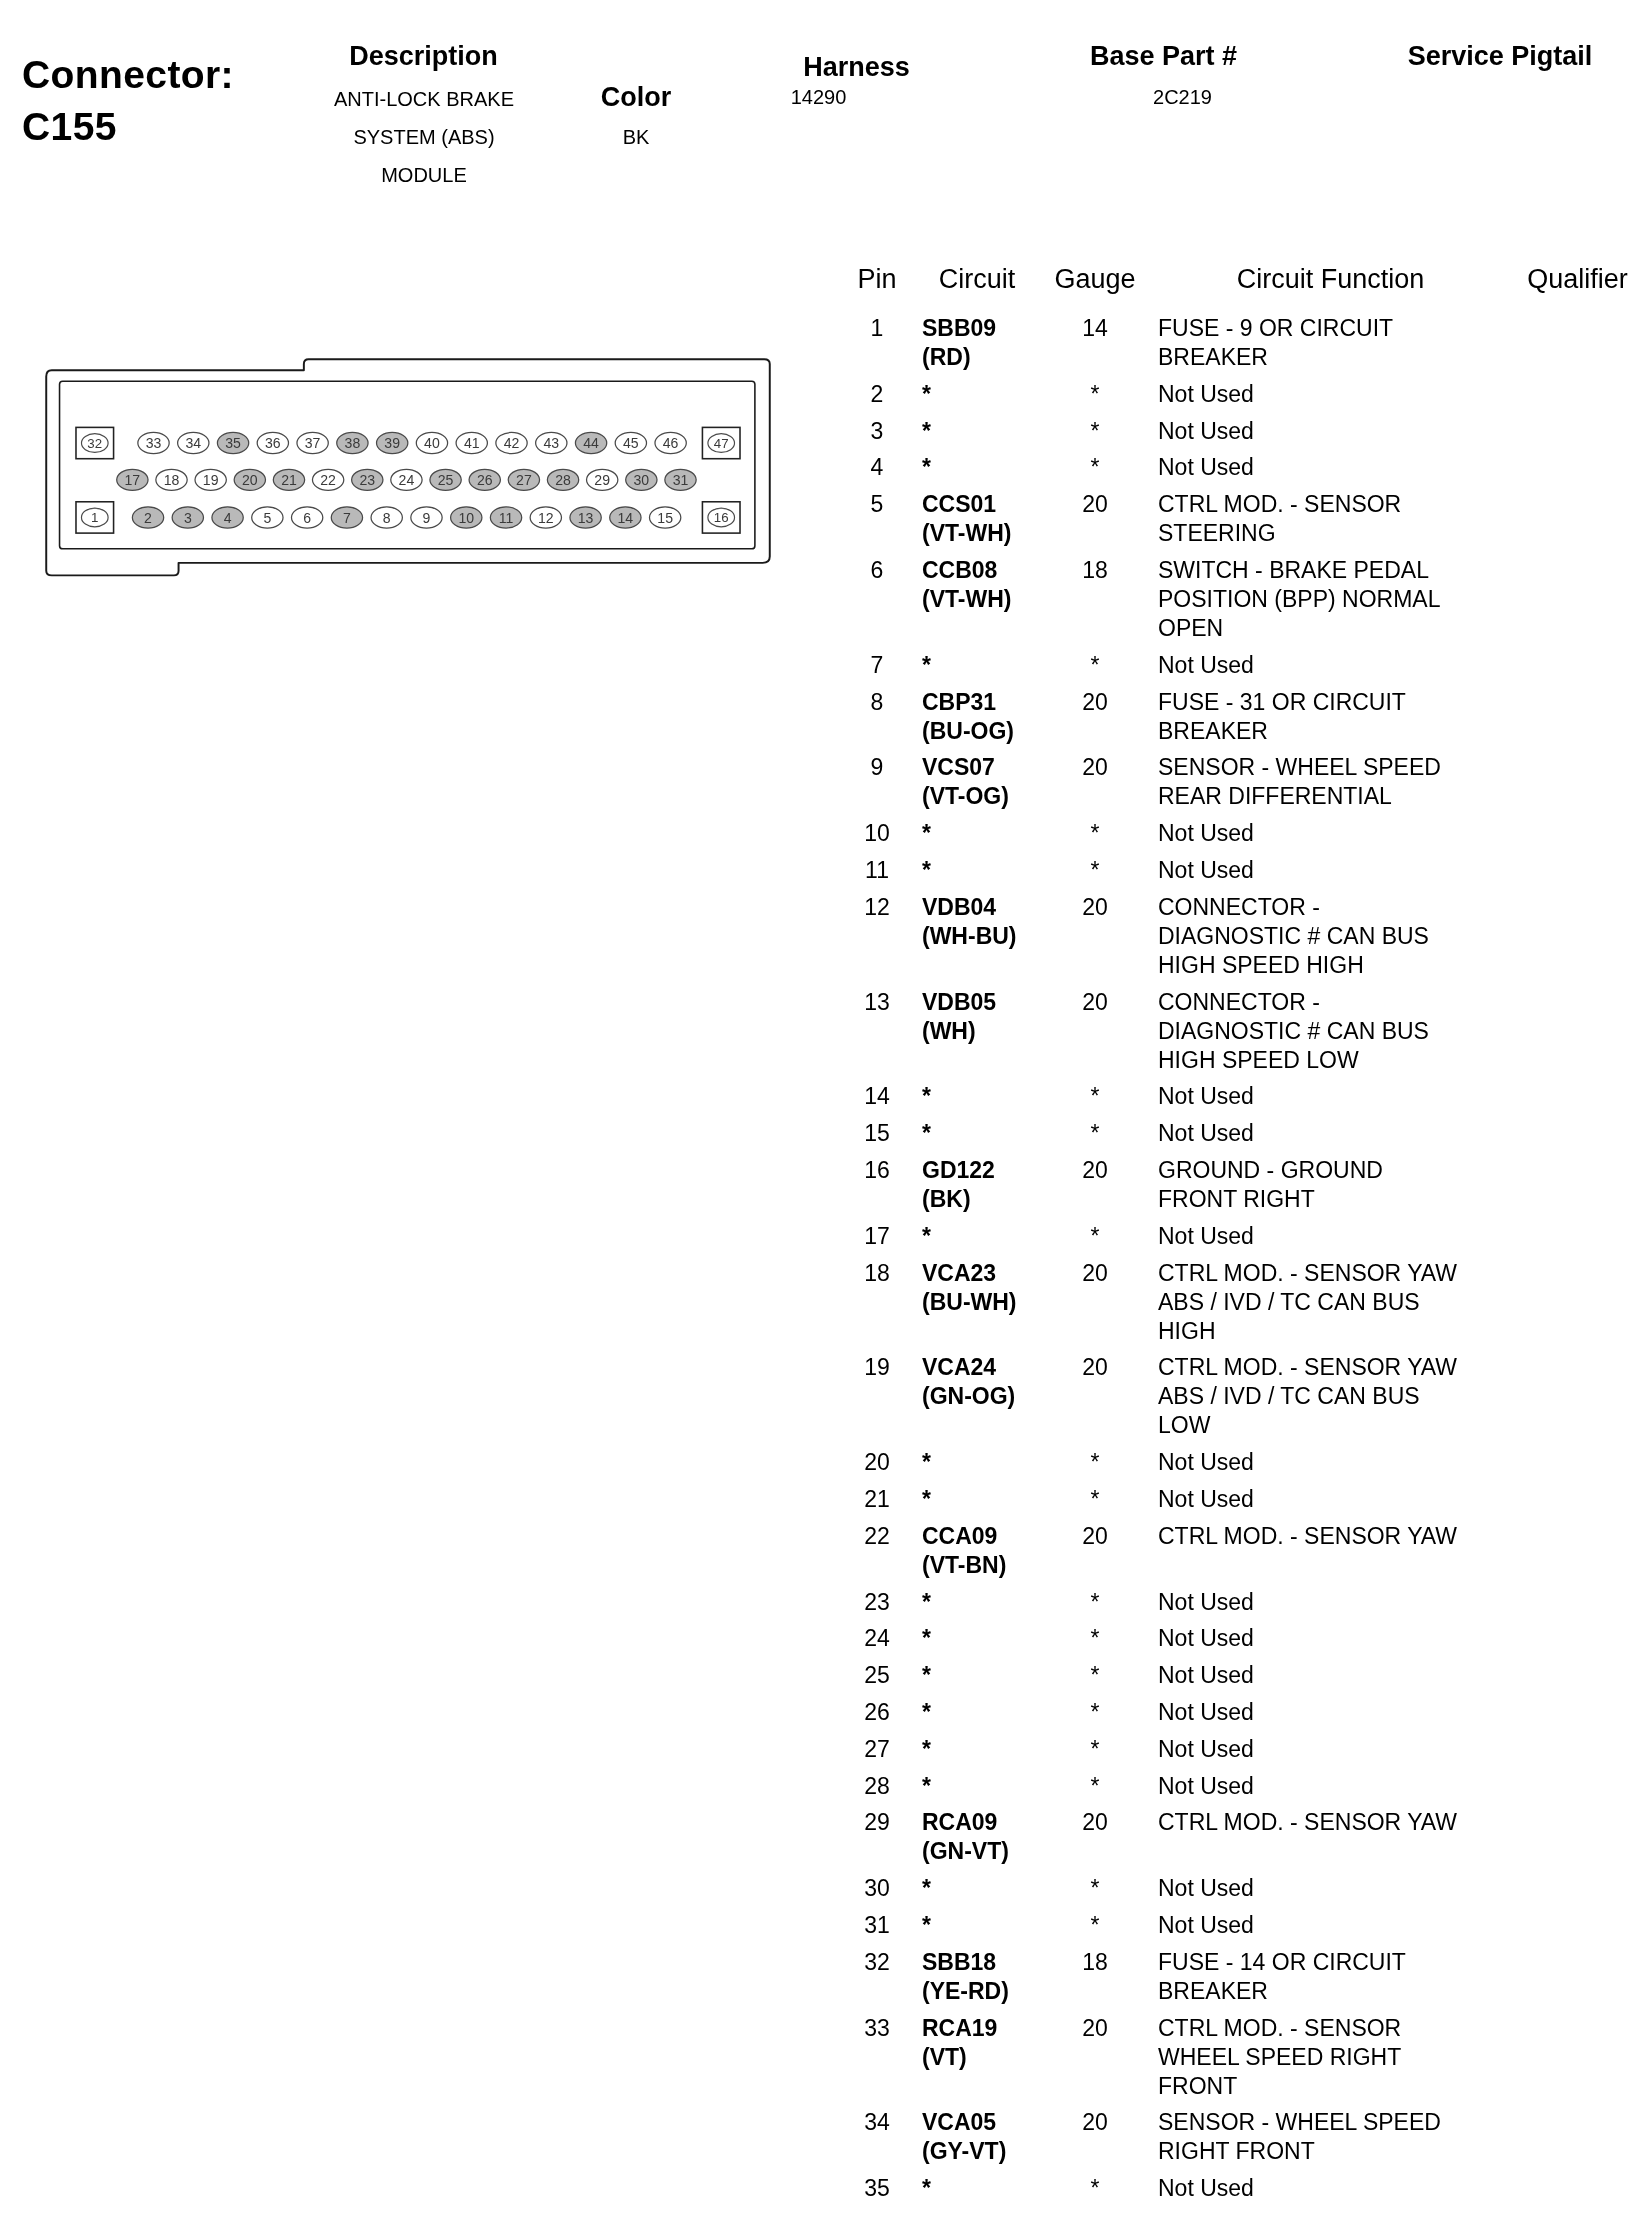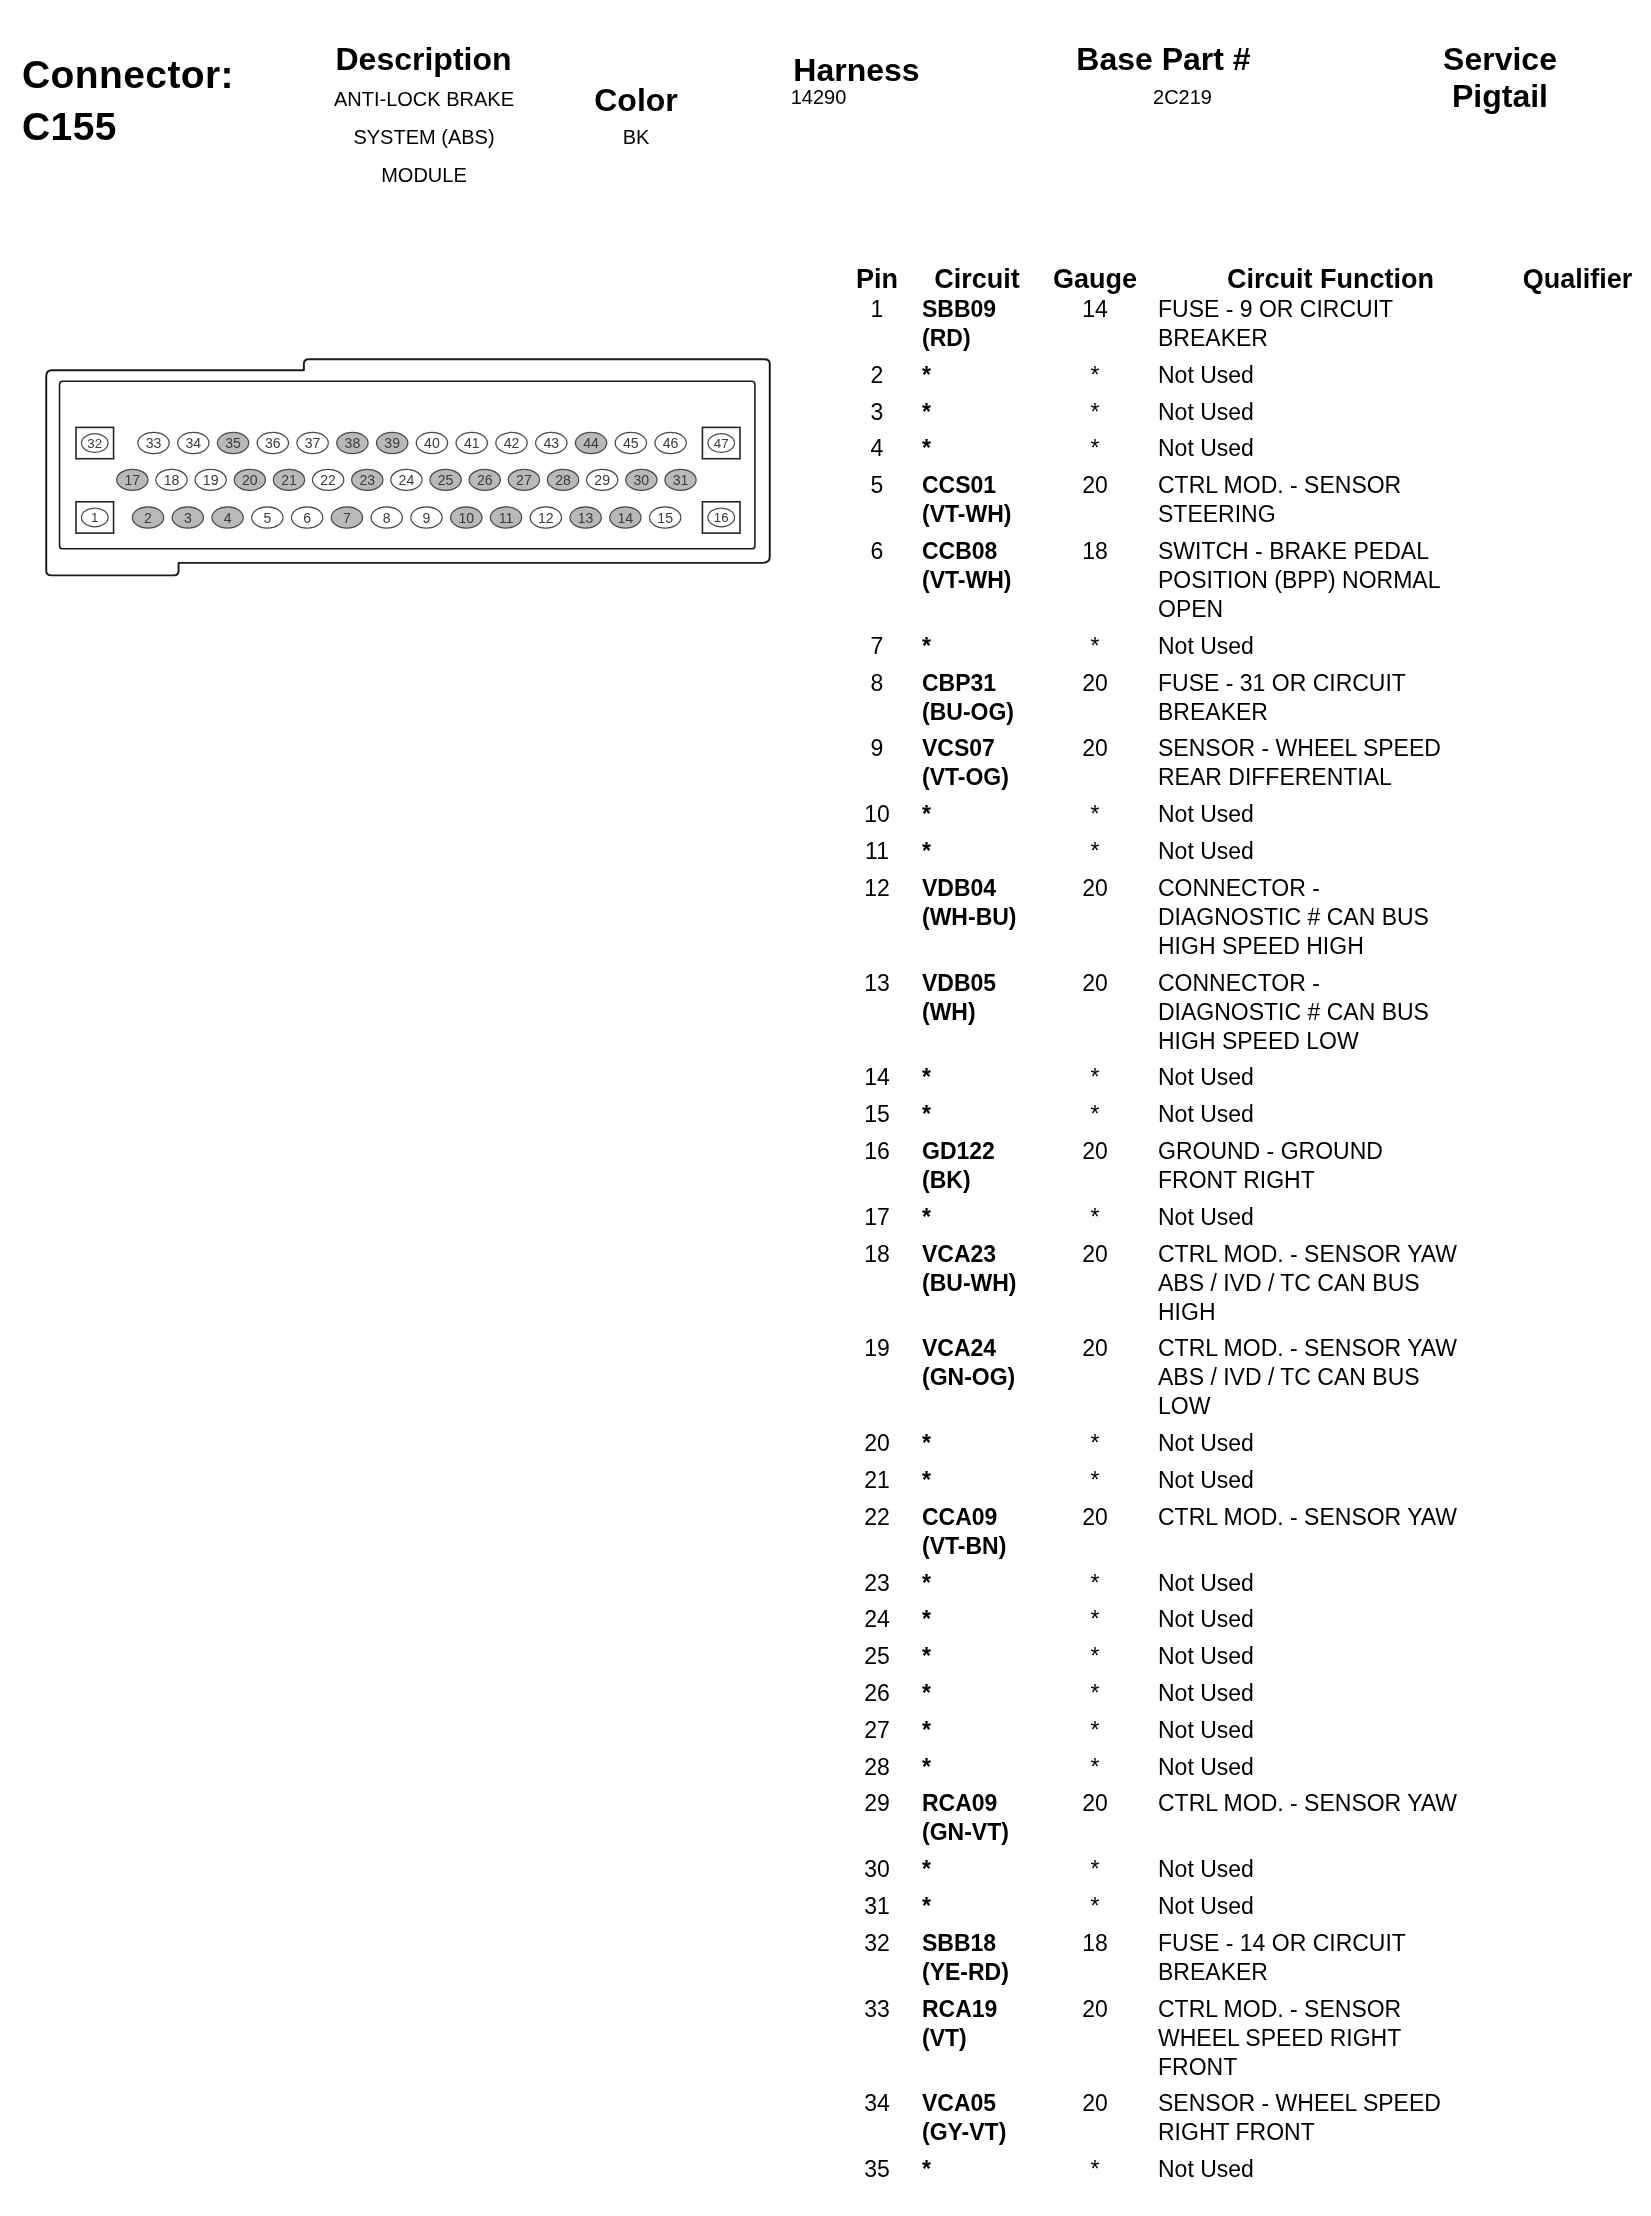--- a/index.html
+++ b/index.html
@@ -22,21 +22,21 @@
     left: 22px;
     top: 49px;
     font-weight: bold;
     font-size: 39px;
     line-height: 52px;
     letter-spacing: 0.4px;
   }
   .hlabel {
     position: absolute;
     font-weight: bold;
-    font-size: 32px;
+    font-size: 27px;
     text-align: center;
   }
   .hvalue {
     position: absolute;
     font-size: 20px;
     text-align: center;
   }
   .desc-label   { left: 306px;  top: 41px;  width: 235px; }
   .desc-value   { left: 312px;  top: 80px; width: 224px; line-height: 38px; }
   .color-label  { left: 573px;  top: 82px; width: 126px; }
@@ -65,23 +65,24 @@
     left: 832px;
     top: 264px;
     width: 820px;
   }
   .thead, .trow {
     display: grid;
     grid-template-columns: 90px 110px 126px 345px 149px;
     align-items: start;
   }
   .thead {
-    font-weight: bold;
+    font-weight: normal;
     font-size: 27px;
     line-height: 31px;
+    margin-bottom: 19px;
   }
   .thead .tcell { text-align: center; }
   .trow {
     font-size: 23px;
     line-height: 29px;
     padding-bottom: 7.8px;
   }
   .c-pin     { text-align: center; }
   .c-circuit { text-align: left; white-space: pre-line; font-weight: bold; }
   .c-gauge   { text-align: center; }

